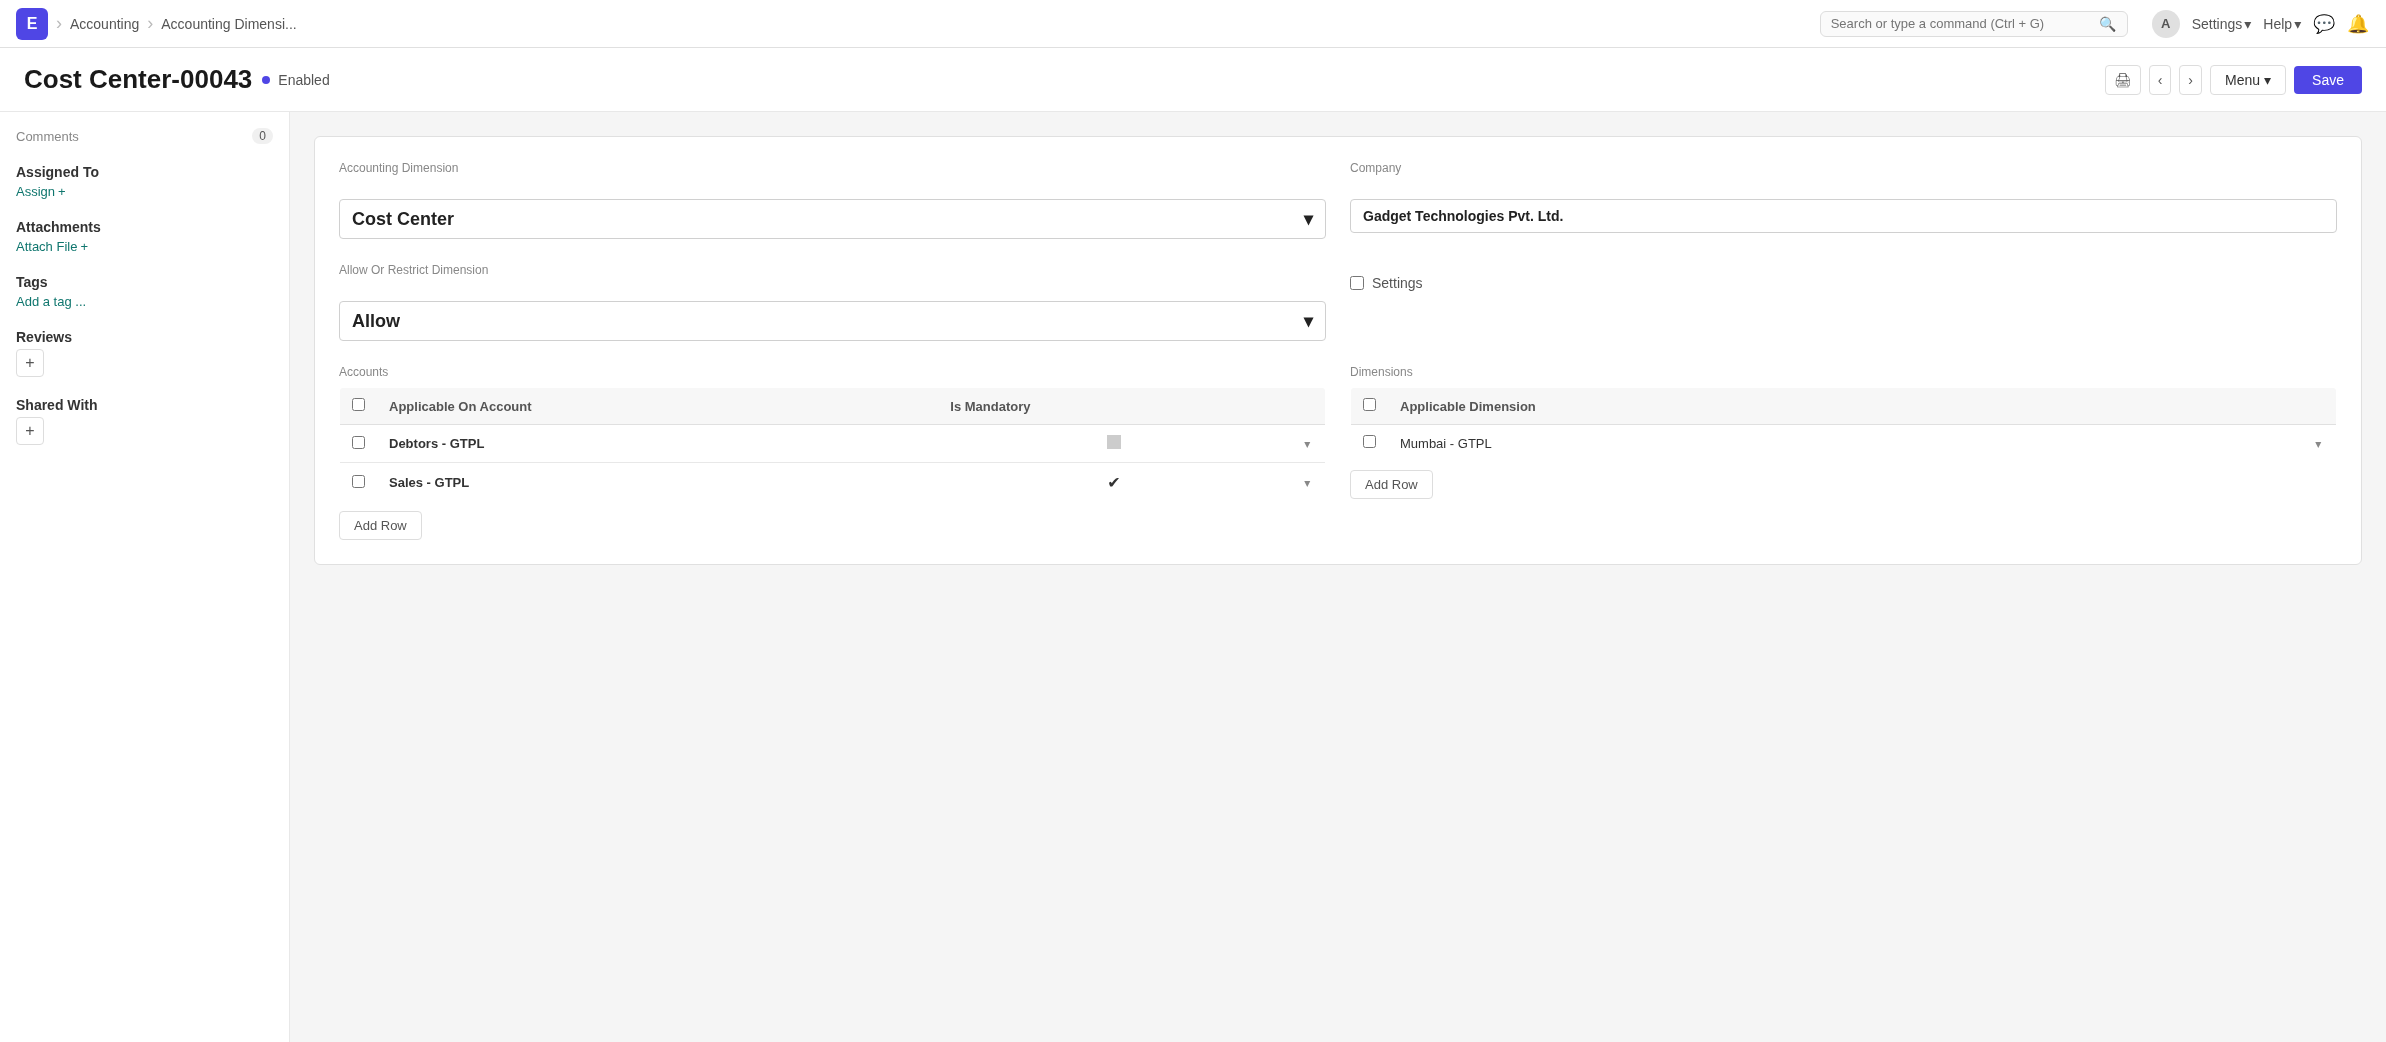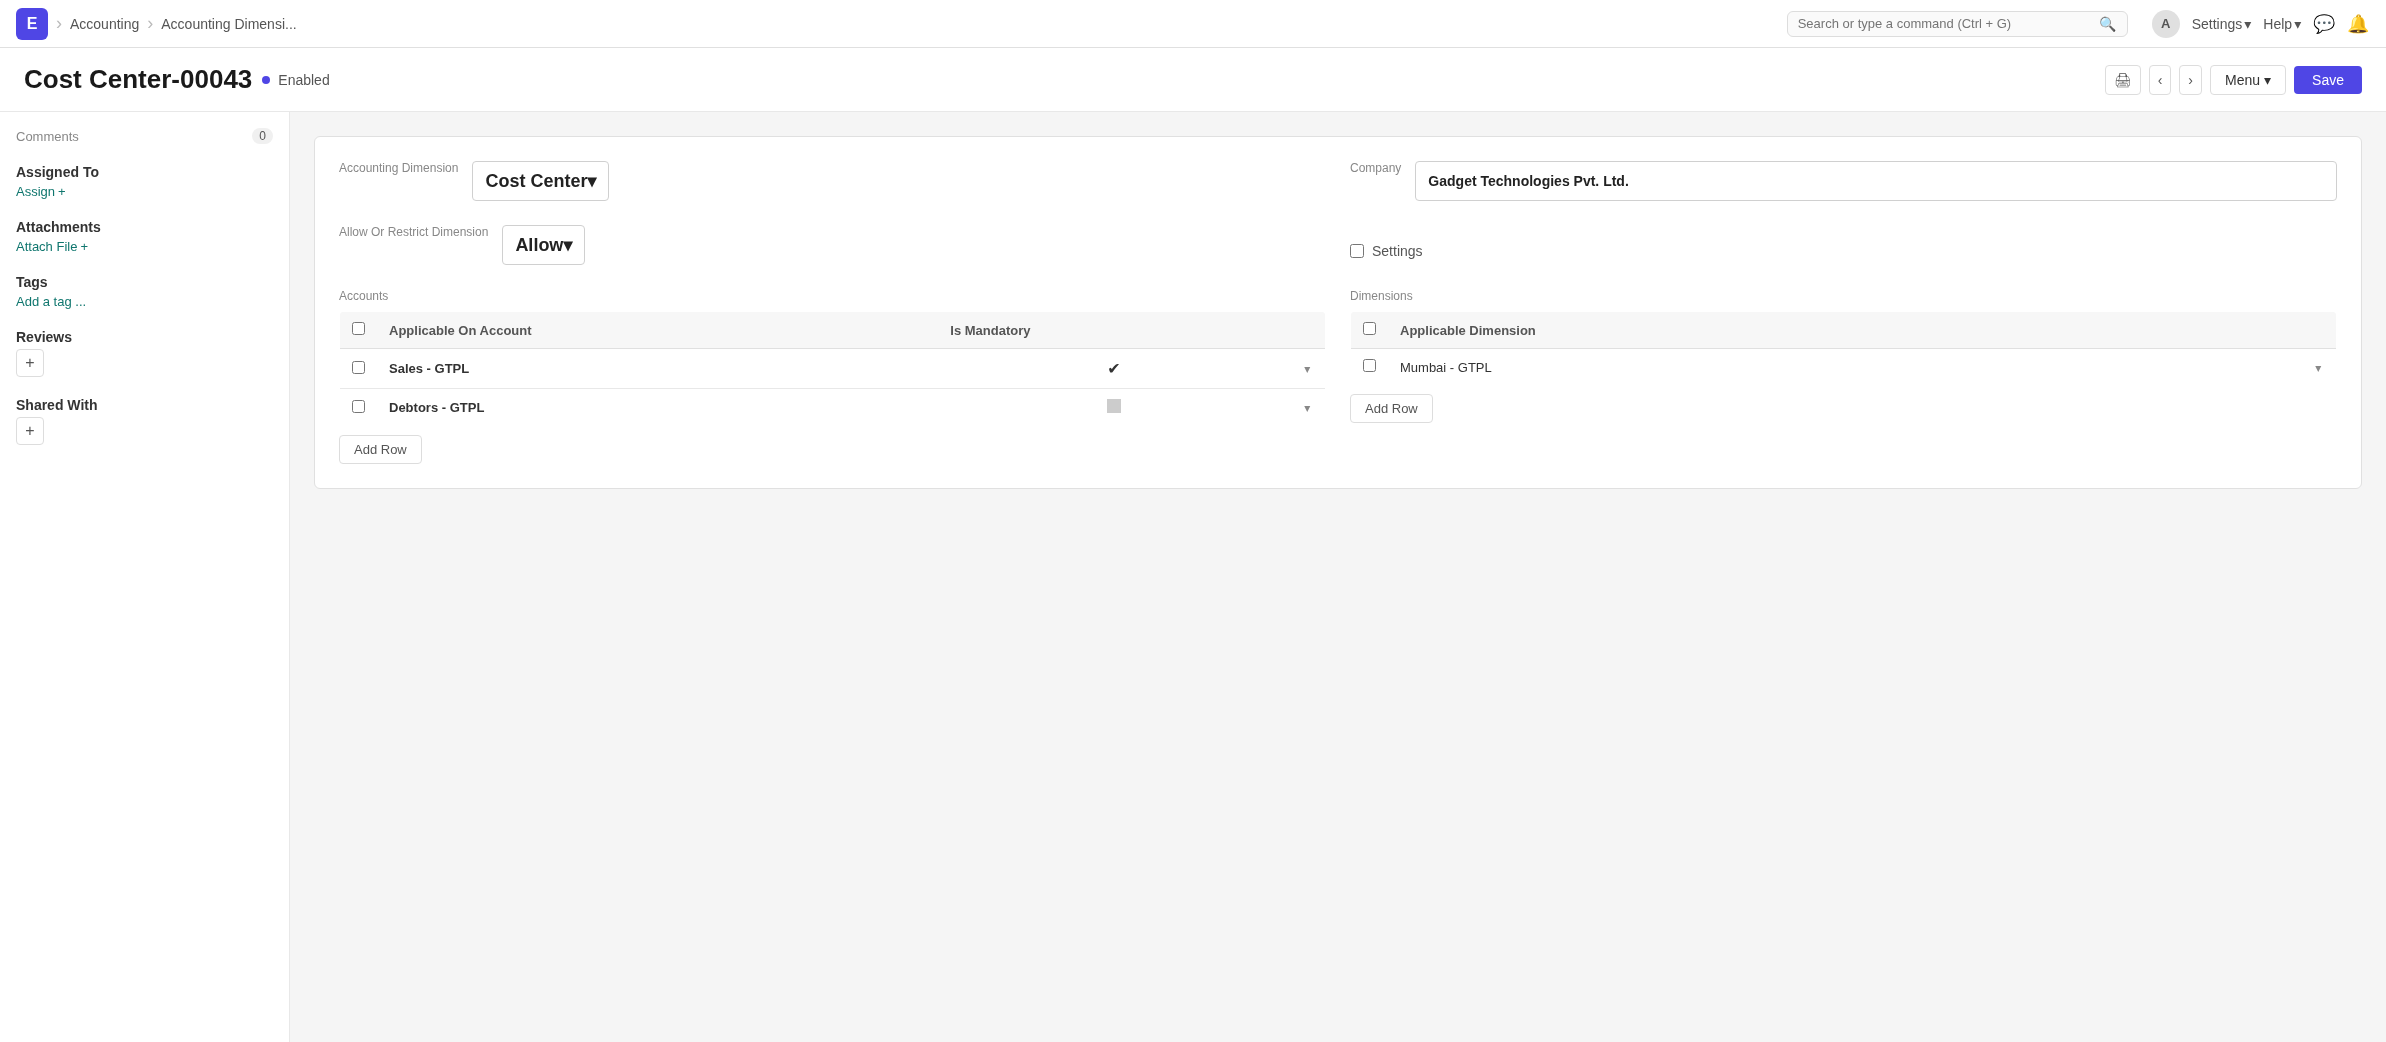--- a/index.html
+++ b/index.html
@@ -11,21 +11,21 @@
       padding: 0 16px; height: 48px; gap: 8px;
     }
     .app-icon {
       width: 32px; height: 32px; background: #4f46e5; border-radius: 6px;
       display: flex; align-items: center; justify-content: center; color: #fff; font-weight: bold; font-size: 16px;
     }
     .nav-sep { color: #bbb; font-size: 18px; }
     .nav-link { color: #555; font-size: 14px; cursor: pointer; }
     .nav-search {
       margin-left: auto; display: flex; align-items: center; border: 1px solid #ddd;
-      border-radius: 6px; padding: 4px 10px; width: 341px; background: #fafafa;
+      border-radius: 6px; padding: 4px 10px; width: 308px; background: #fafafa;
     }
     .nav-search input { border: none; background: transparent; outline: none; width: 100%; font-size: 13px; color: #555; }
     .nav-search-icon { color: #999; font-size: 14px; margin-left: 4px; }
     .nav-right { display: flex; align-items: center; gap: 12px; margin-left: 16px; }
     .nav-avatar {
       width: 28px; height: 28px; background: #e0e0e0; border-radius: 50%;
       display: flex; align-items: center; justify-content: center; font-size: 13px; font-weight: bold; color: #555;
     }
     .nav-btn { background: none; border: none; cursor: pointer; font-size: 14px; color: #555; display: flex; align-items: center; gap: 2px; }
     .nav-icon-btn { background: none; border: none; cursor: pointer; font-size: 18px; color: #777; }
@@ -68,21 +68,21 @@
     }
 
     
     .content-area {
       flex: 1; padding: 24px; background: #f5f5f5;
     }
     .form-card {
       background: #fff; border: 1px solid #e0e0e0; border-radius: 6px; padding: 24px;
     }
     .form-grid { display: grid; grid-template-columns: 1fr 1fr; gap: 24px; margin-bottom: 24px; }
-    .form-group { display: flex; gap: 14px; }
+    .form-group { display: flex; flex-direction: column; gap: 24px; }
     .form-label { font-size: 12px; color: #888; font-weight: 500; }
     .form-select {
       border: 1px solid #d0d0d0; border-radius: 4px; padding: 8px 12px; font-size: 18px;
       font-weight: 600; color: #222; background: #fff; cursor: pointer;
       display: flex; align-items: center; justify-content: space-between;
     }
     .form-input {
       border: 1px solid #d0d0d0; border-radius: 4px; padding: 8px 12px; font-size: 14px;
       font-weight: 600; color: #222; background: #fff; outline: none; width: 100%;
     }
@@ -259,35 +259,35 @@
                 <th>Applicable On Account</th>
                 <th>Is Mandatory</th>
                 <th class="action-cell"></th>
               </tr>
             </thead>
             <tbody>
               <tr>
                 <td class="checkbox-cell">
                   <input type="checkbox" style="">
                 </td>
+                <td class="bold-cell">Debtors - GTPL</td>
+                <td style="text-align:center">
+                  <span class="grey-box"></span>
+                </td>
+                <td class="action-cell">
+                  <span class="dropdown-arrow">▾</span>
+                </td>
+              </tr>
+              <tr>
+                <td class="checkbox-cell">
+                  <input type="checkbox" style="">
+                </td>
                 <td class="bold-cell">Sales - GTPL</td>
                 <td style="text-align:center">
                   <span class="checkmark">✔</span>
-                </td>
-                <td class="action-cell">
-                  <span class="dropdown-arrow">▾</span>
-                </td>
-              </tr>
-              <tr>
-                <td class="checkbox-cell">
-                  <input type="checkbox" style="">
-                </td>
-                <td class="bold-cell">Debtors - GTPL</td>
-                <td style="text-align:center">
-                  <span class="grey-box"></span>
                 </td>
                 <td class="action-cell">
                   <span class="dropdown-arrow">▾</span>
                 </td>
               </tr>
             </tbody>
           </table>
           <button class="add-row-btn">
             <span>Add Row</span>
           </button>

